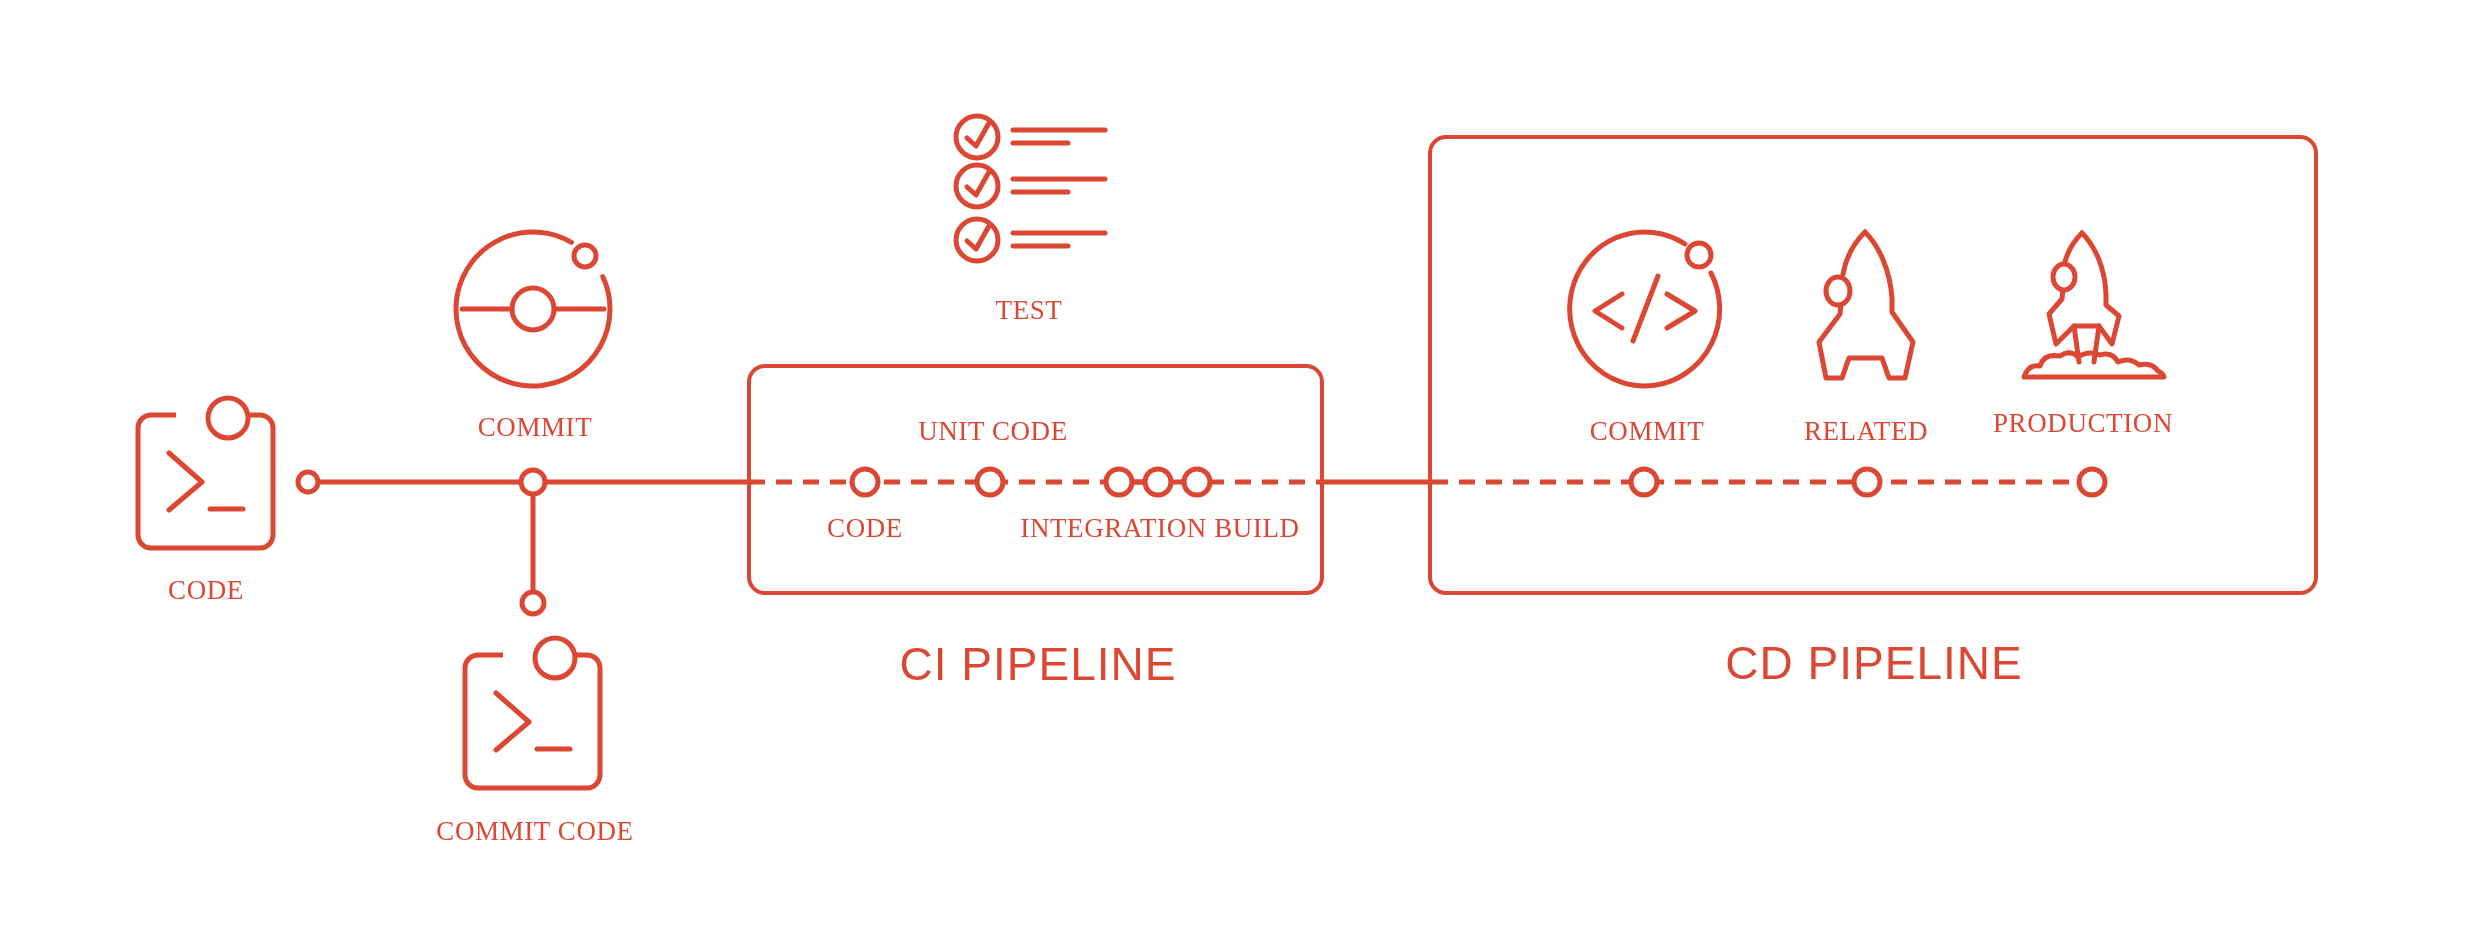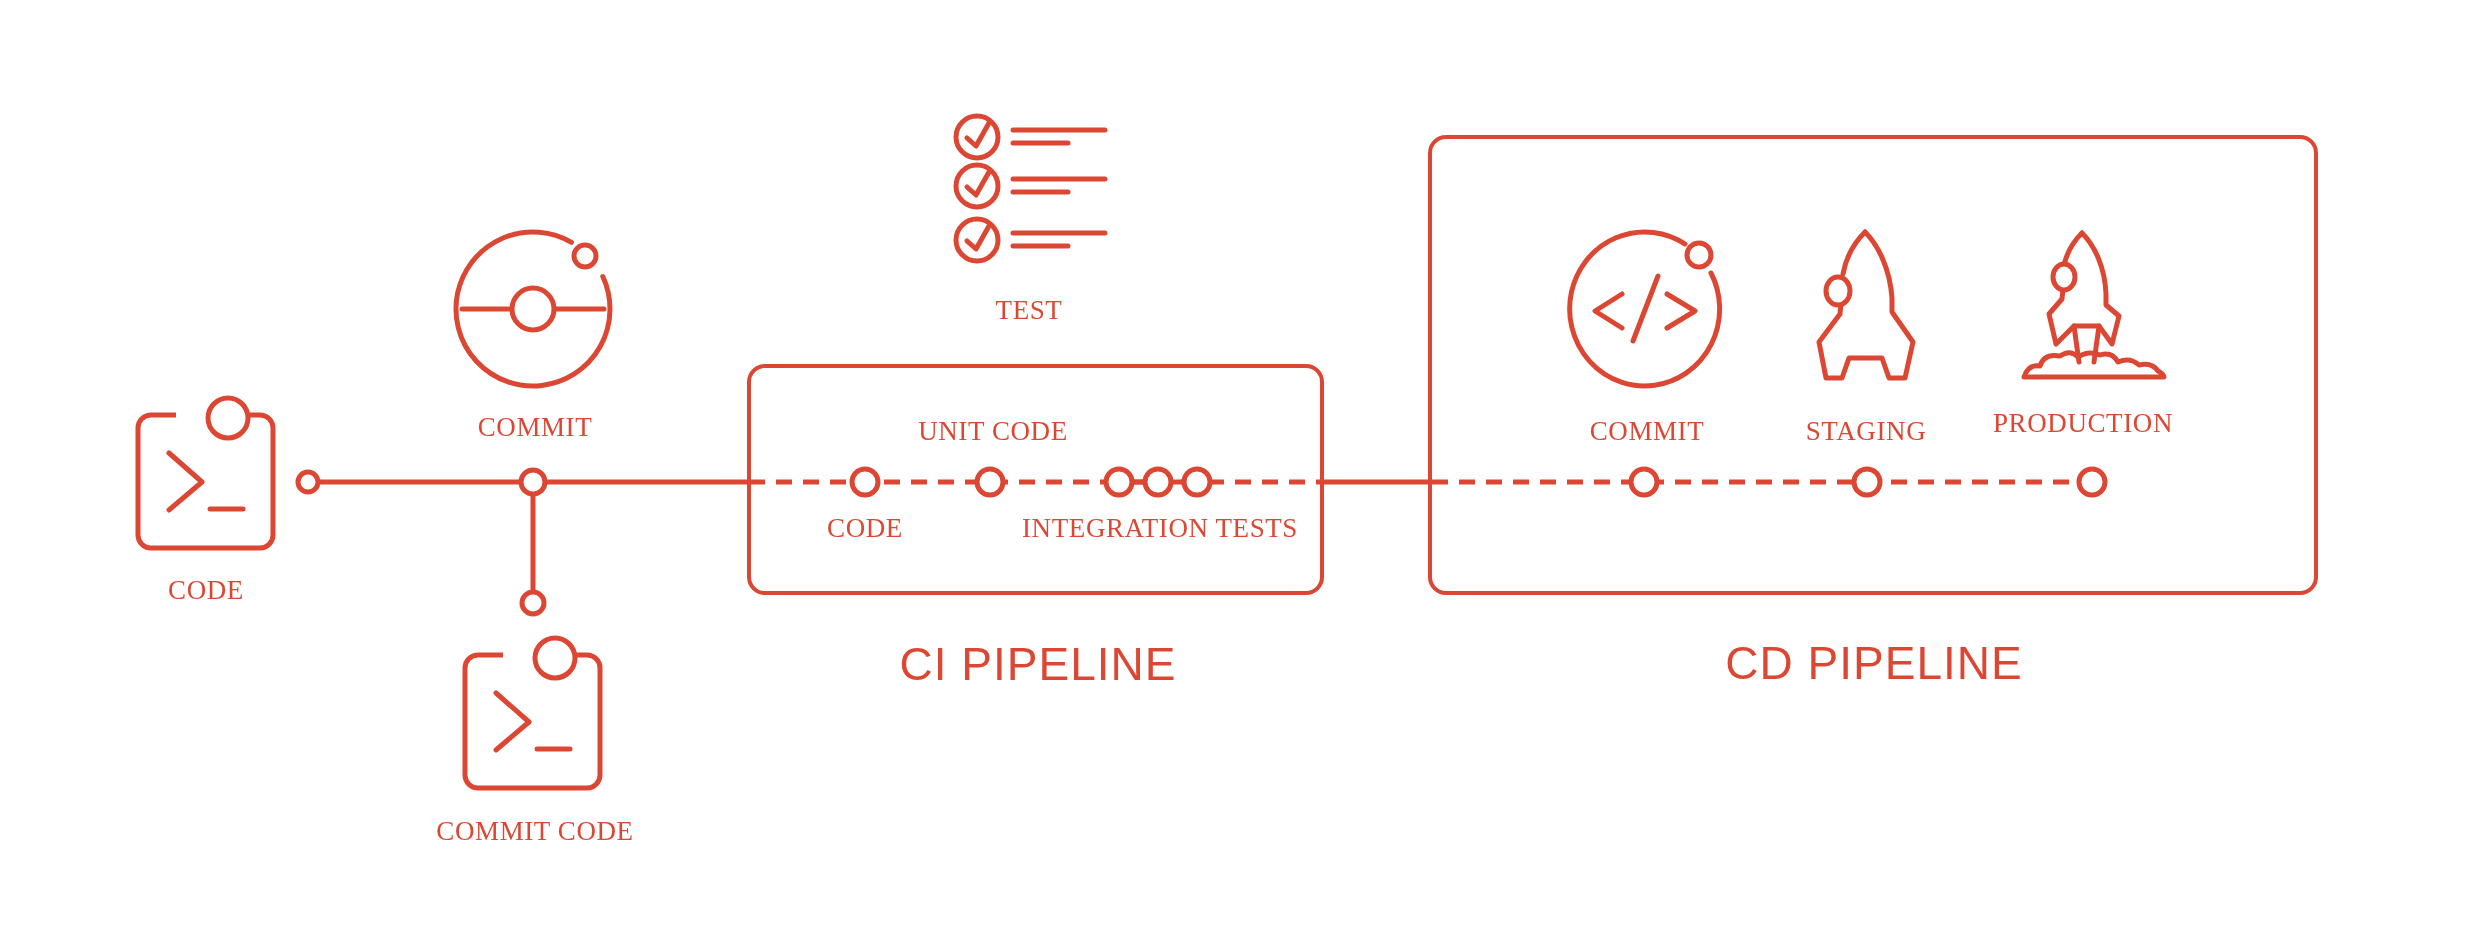--- a/index.html
+++ b/index.html
@@ -138,21 +138,21 @@
 
     </g>
   </svg>
 
   <div class="label" style="left:206px; top:590px">CODE</div>
   <div class="label" style="left:535px; top:427px">COMMIT</div>
   <div class="label" style="left:535px; top:831px">COMMIT CODE</div>
   <div class="label" style="left:1029px; top:310px">TEST</div>
   <div class="label" style="left:865px; top:528px">CODE</div>
   <div class="label" style="left:993px; top:431px">UNIT CODE</div>
-  <div class="label" style="left:1160px; top:528px">INTEGRATION TESTS</div>
+  <div class="label" style="left:1160px; top:528px">INTEGRATION BUILD</div>
   <div class="label" style="left:1647px; top:431px">COMMIT</div>
-  <div class="label" style="left:1866px; top:431px">STAGING</div>
+  <div class="label" style="left:1866px; top:431px">RELATED</div>
   <div class="label" style="left:2083px; top:423px">PRODUCTION</div>
 
   <div class="title" style="left:1038px; top:664px">CI PIPELINE</div>
   <div class="title" style="left:1874px; top:663px">CD PIPELINE</div>
 
 </div>
 
 </body></html>

